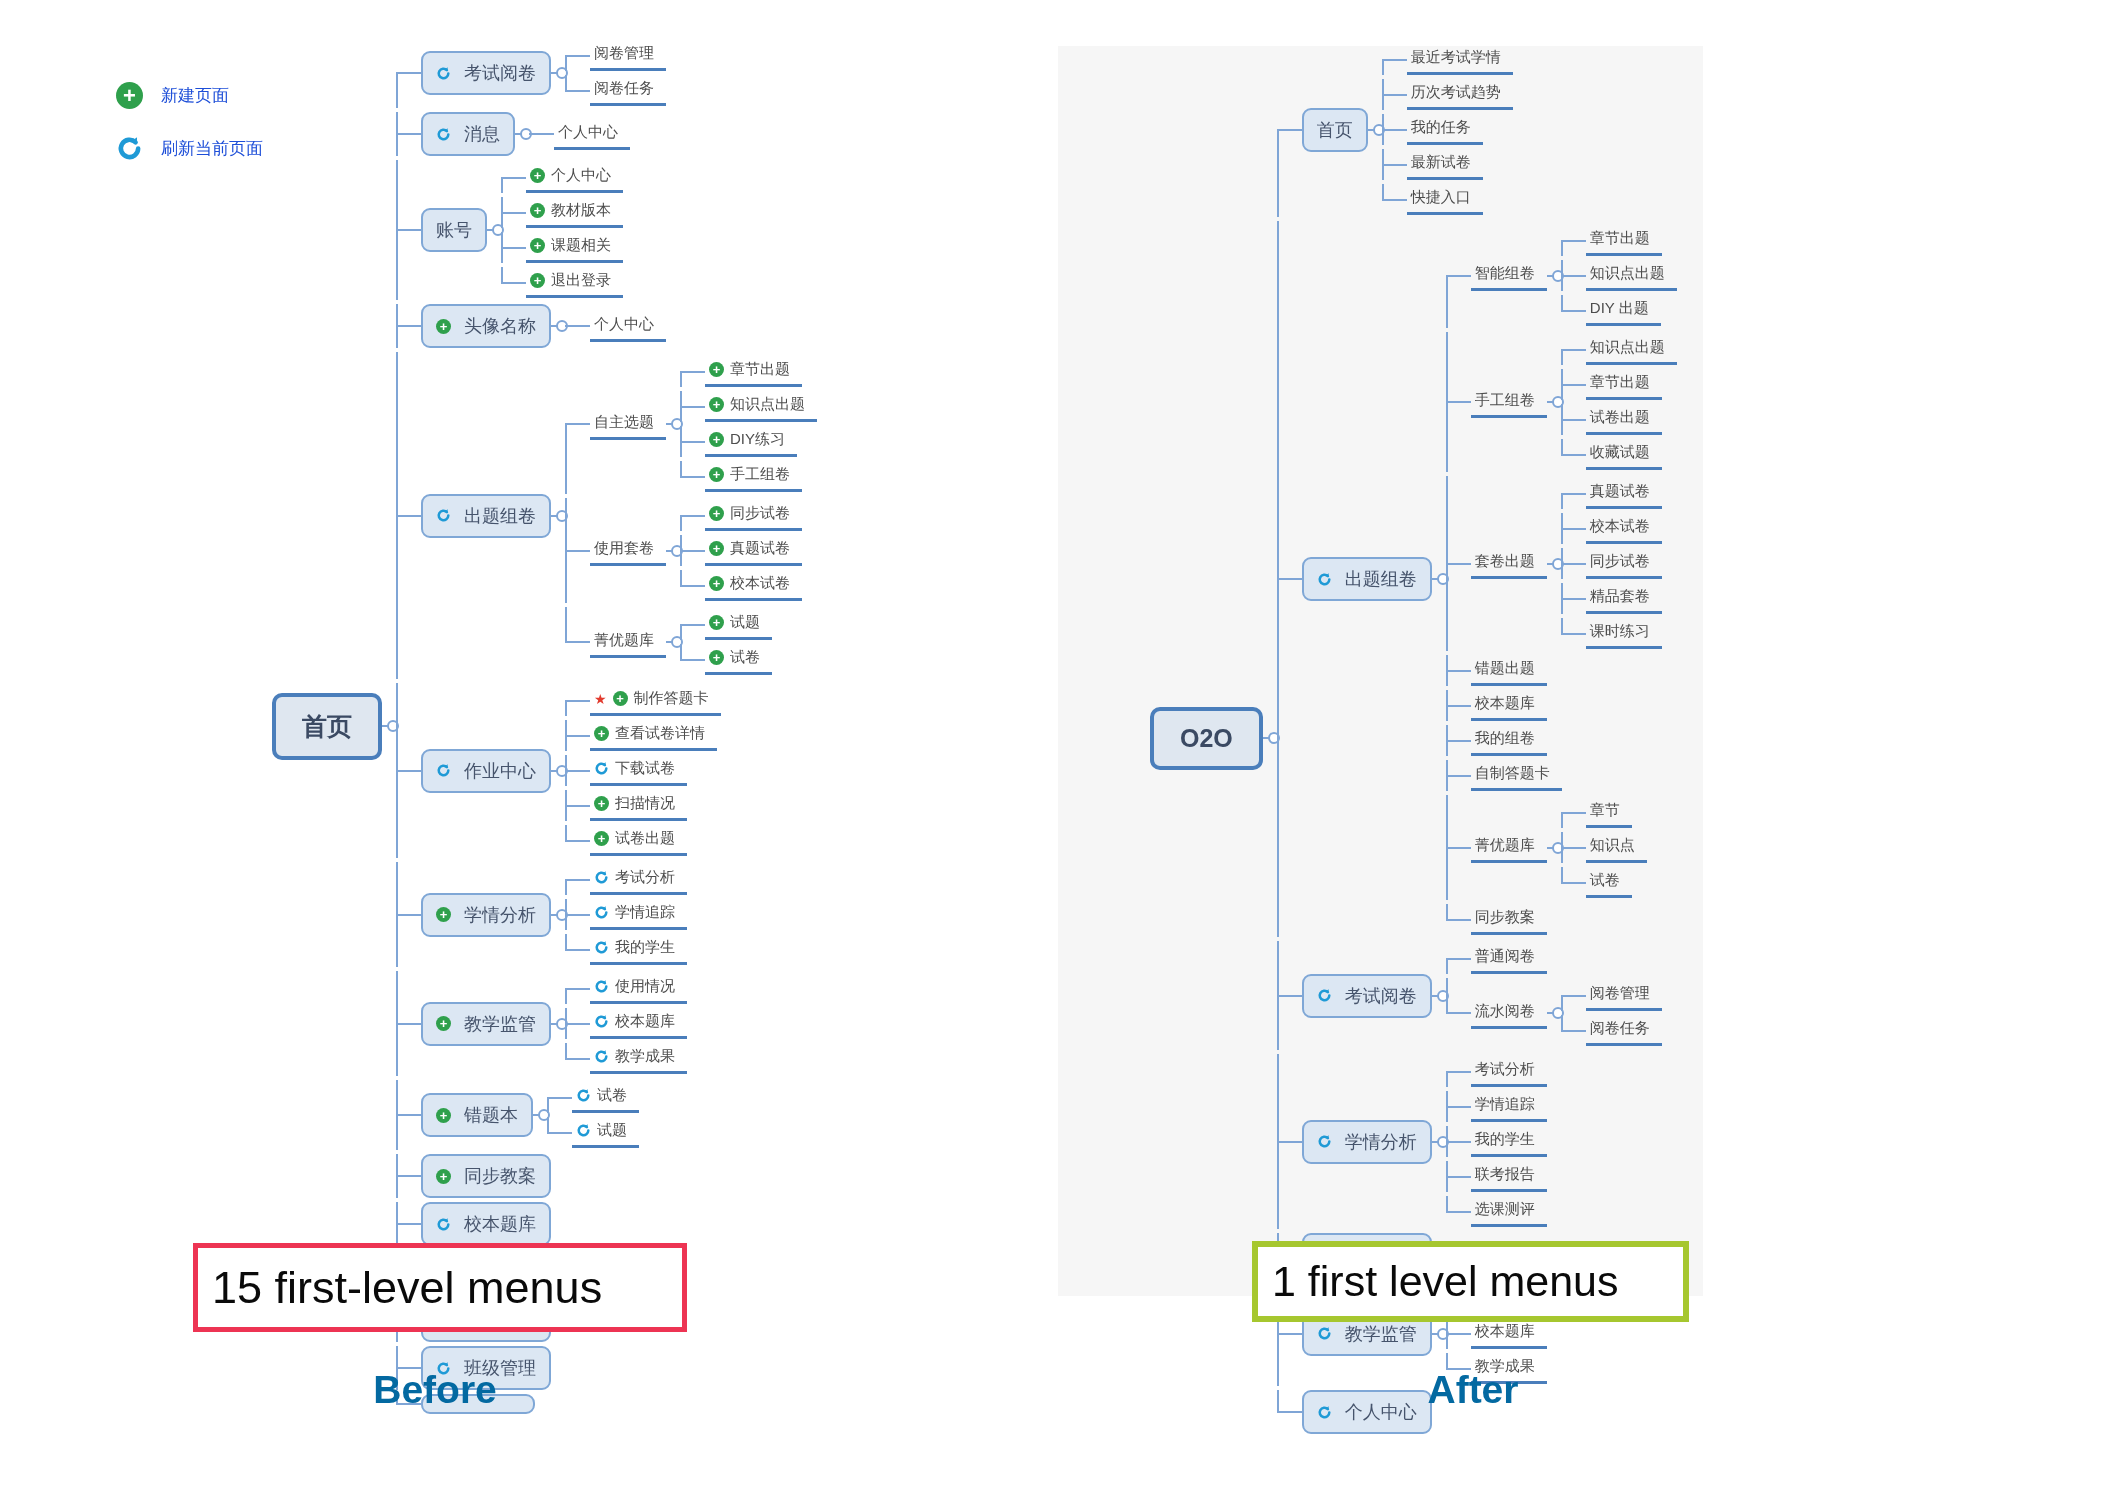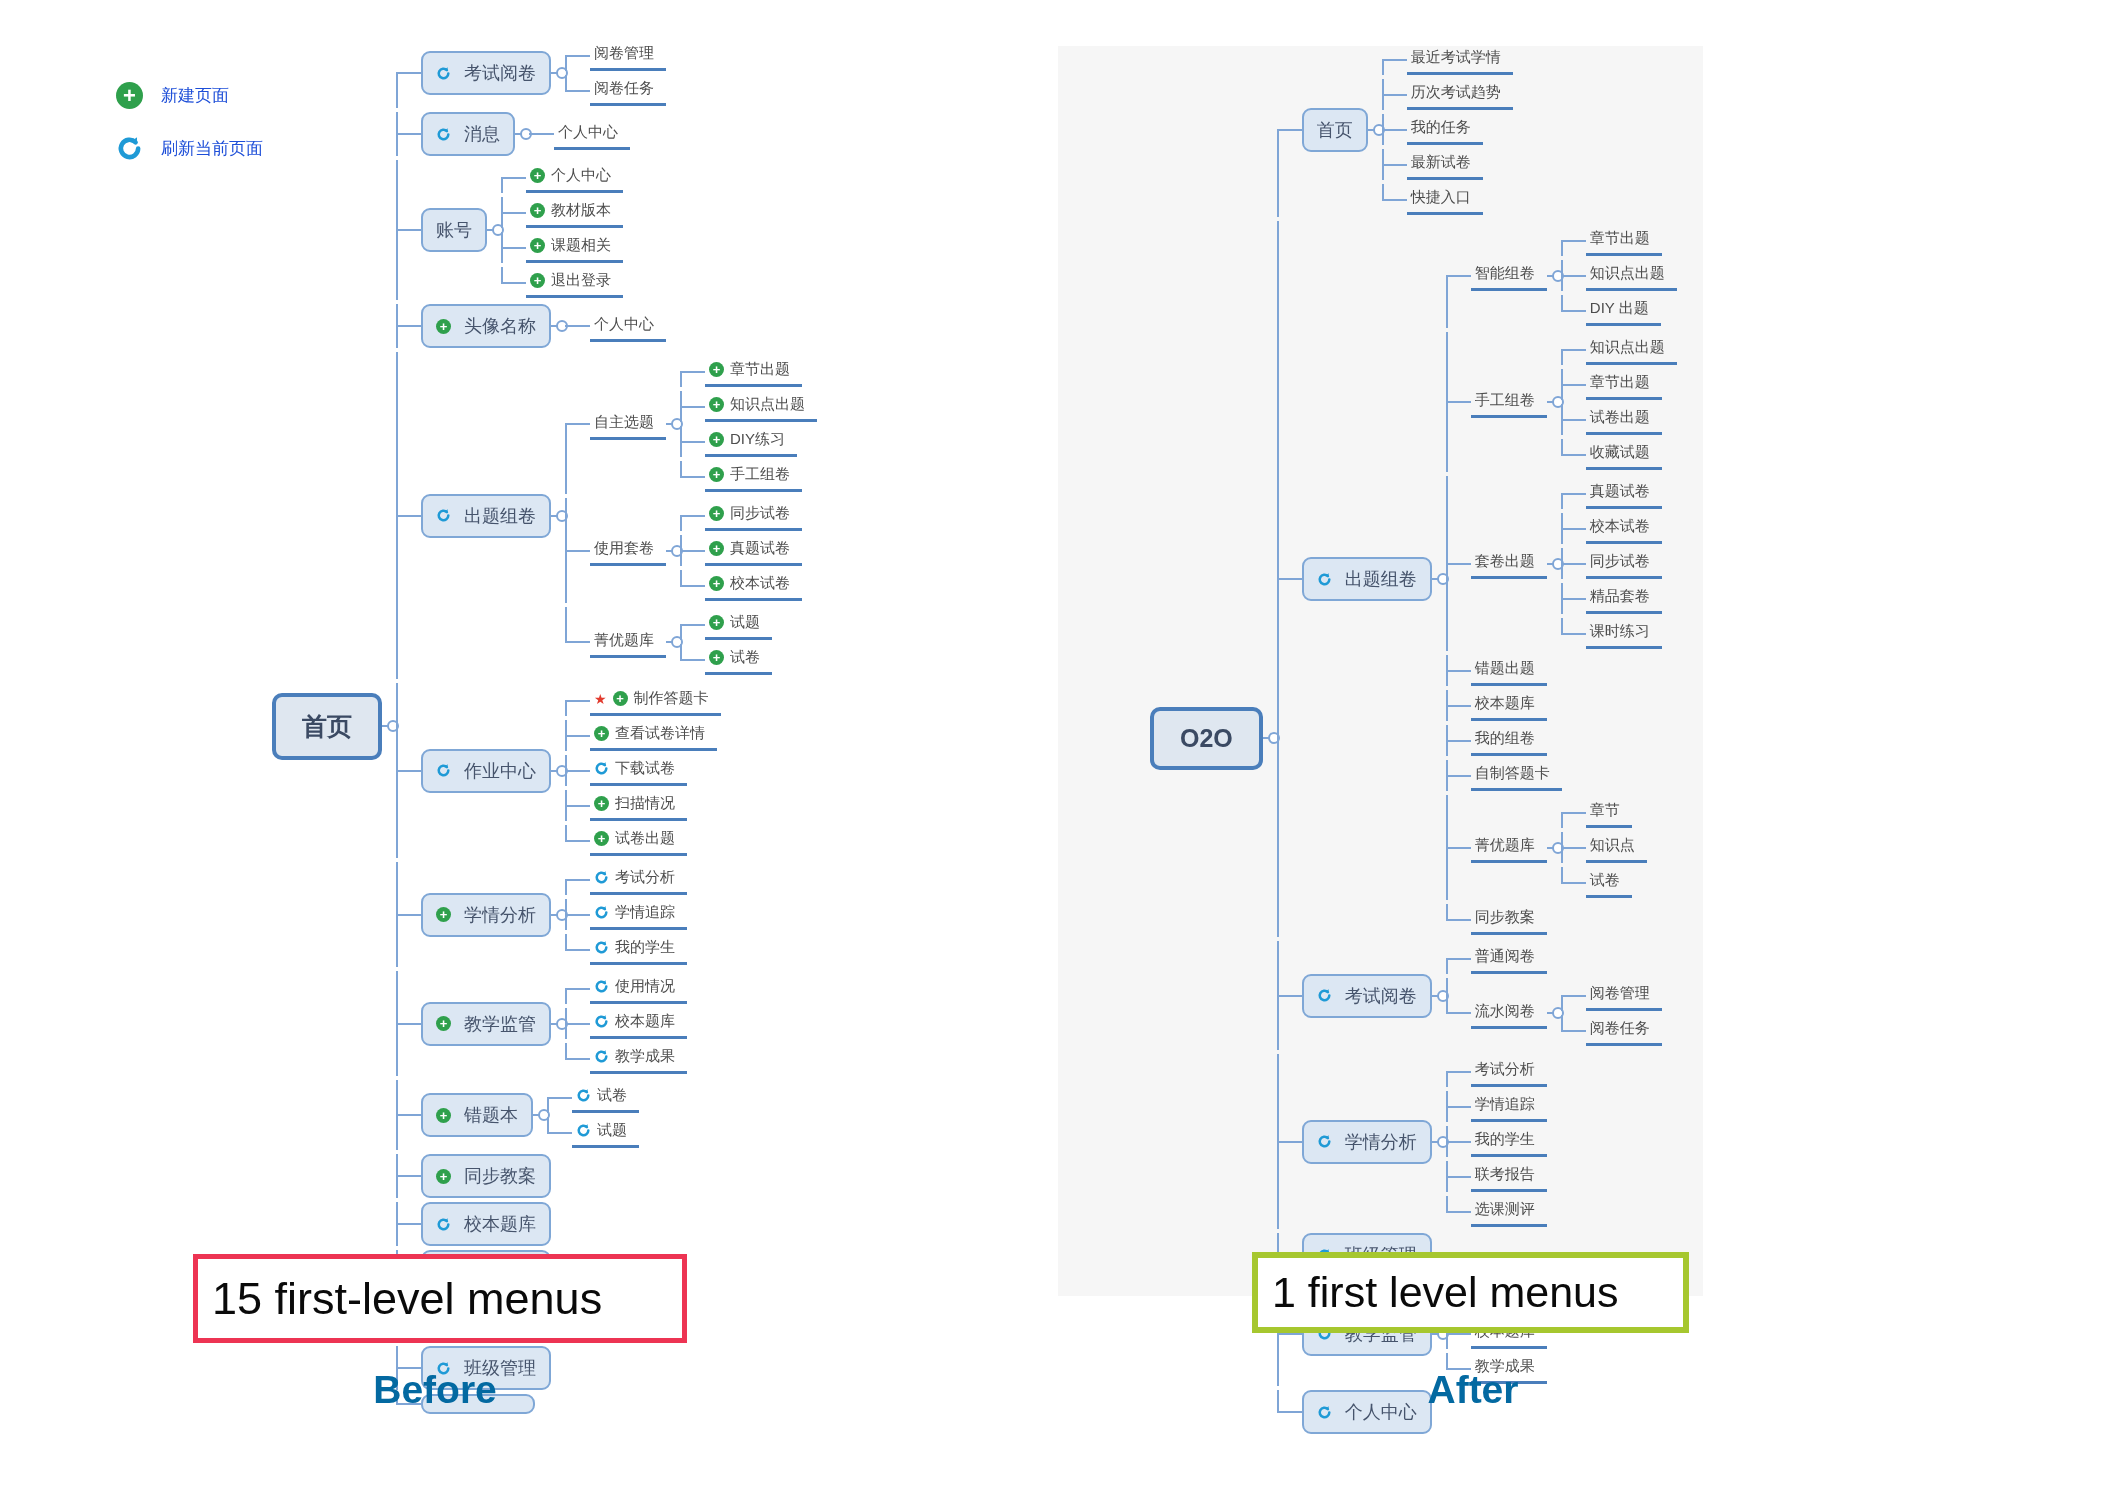--- a/index.html
+++ b/index.html
@@ -67,21 +67,21 @@
   }
   .nbox.partial { height:16px; padding:0 13px; overflow:hidden; width:84px; }
   .leaf {
     display:flex; align-items:center; gap:6px; padding:4px 12px 5px 4px;
     border-bottom:3px solid var(--underline); font-size:15px; color:#4d4d4d;
     white-space:nowrap; flex:none;
   }
   
   .annotation {
     position:absolute; background:#fff; display:flex; align-items:center;
-    padding:0 14px; color:#0a0a0a; z-index:10; box-sizing:border-box;margin-top:11px;
+    padding:0 14px; color:#0a0a0a; z-index:10; box-sizing:border-box;
   }
   #before-annotation { left:193px; top:1243px; width:494px; height:89px; border:5px solid #ed3453; font-size:45px; }
   #after-annotation  { left:1252px; top:1241px; width:437px; height:81px; border:6px solid #a6c72f; font-size:43px; }
   .caption { position:absolute; font-weight:bold; font-size:39px; color:#0369a1; text-align:center; z-index:10; }
   #before-caption { left:250px;  width:370px; top:1368px; }
   #after-caption  { left:1288px; width:370px; top:1368px; }
 </style>
 </head>
 <body>
 

